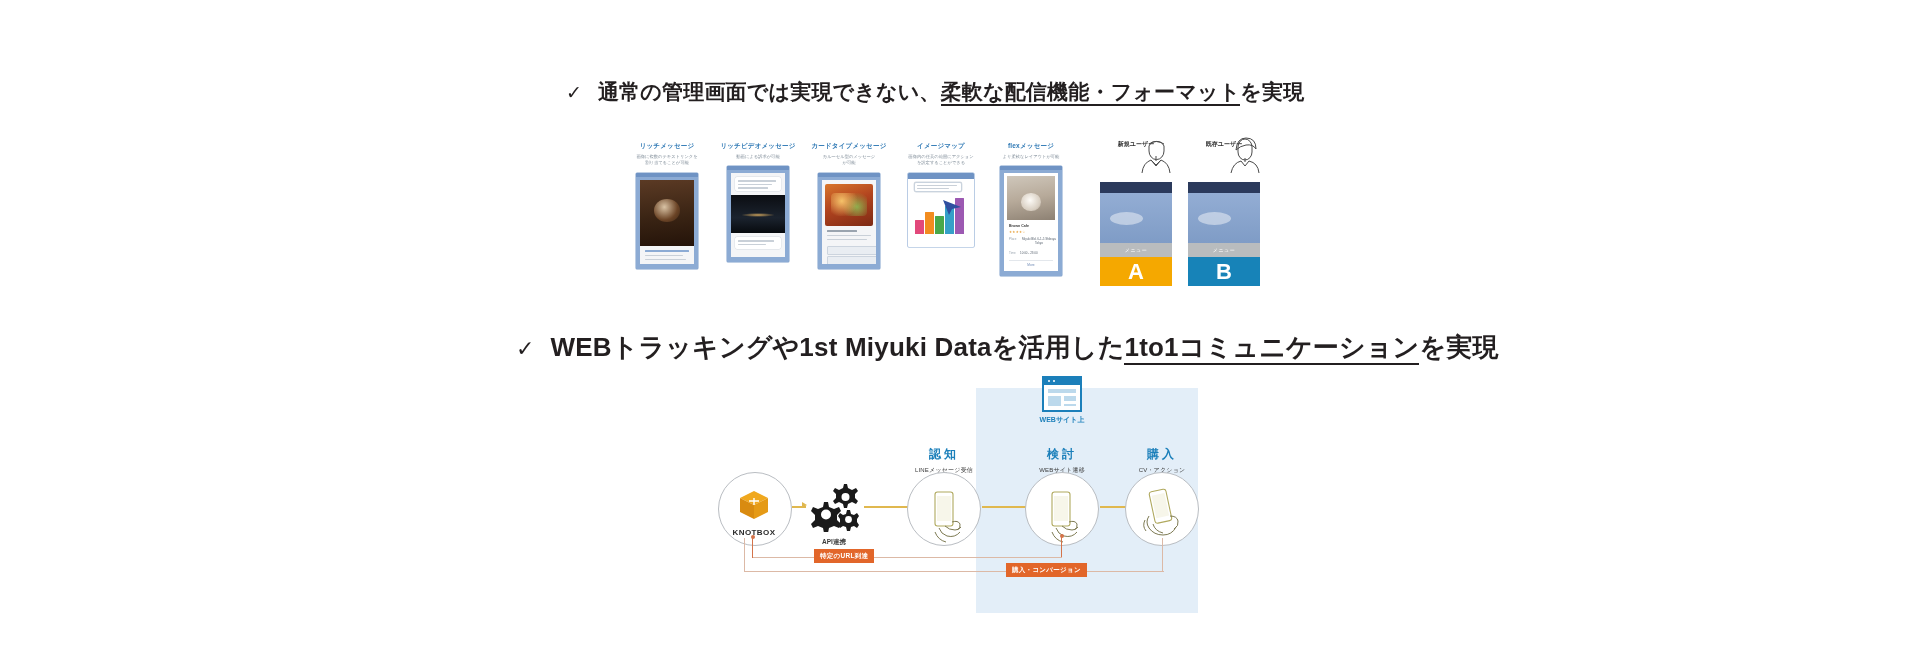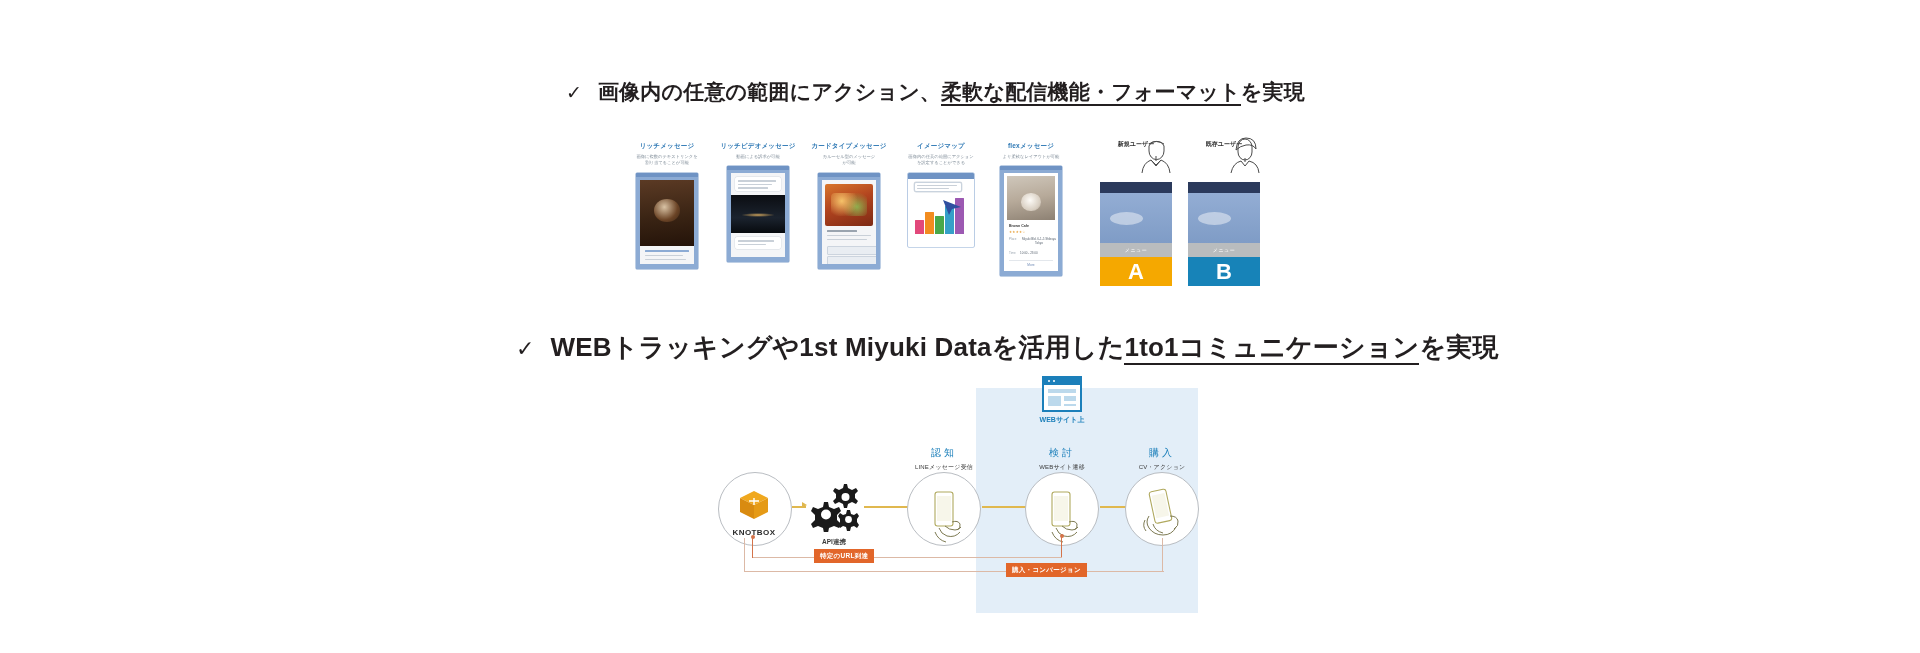--- a/index.html
+++ b/index.html
@@ -113,21 +113,21 @@
   }
   .web-icon .top{position:absolute;left:0;right:0;top:0;height:7px;background:#1b7fba;}
   .web-icon .dot{position:absolute;top:2px;width:2px;height:2px;border-radius:50%;background:#ffffff;}
   .web-icon .l1{position:absolute;left:4px;right:4px;top:11px;height:4px;background:#bcd9ec;}
   .web-icon .l2{position:absolute;left:4px;width:13px;top:18px;bottom:4px;background:#bcd9ec;}
   .web-icon .l3{position:absolute;left:20px;right:4px;top:18px;height:5px;background:#bcd9ec;}
   .web-icon .l4{position:absolute;left:20px;right:4px;top:26px;bottom:4px;background:#bcd9ec;}
   .web-caption{margin-top:3px;font-size:7px;font-weight:bold;color:#1b7fba;white-space:nowrap;}
 
   .node{position:absolute;top:58px;width:72px;text-align:center;}
-  .node-stage{font-size:10px;font-weight:normal;color:#1b7fba;letter-spacing:3px;white-space:nowrap;}
+  .node-stage{font-size:12px;font-weight:bold;color:#1b7fba;letter-spacing:3px;white-space:nowrap;}
   .node-sub{margin-top:3px;font-size:6px;color:#3a3a3a;white-space:nowrap;letter-spacing:.2px;}
   .circle{
     position:absolute;left:50%;transform:translateX(-50%);top:26px;
     width:72px;height:72px;border-radius:50%;border:.8px solid #b9bdc2;background:#ffffff;
   }
   .knot-circle{
     position:absolute;width:72px;height:72px;border-radius:50%;
     border:.8px solid #b9bdc2;background:#ffffff;left:0;top:84px;
   }
   .knot-label{position:absolute;left:0;width:72px;top:140px;text-align:center;
@@ -152,21 +152,21 @@
   }
   .hand-phone{position:absolute;left:50%;transform:translateX(-50%);top:40px;}
 </style>
 </head>
 <body>
 
 <div class="slide">
 
   <div class="headline" id="headline-1">
     <span class="check">✓</span>
-    <span class="hl-text"><span>画像内の任意の範囲にアクション、</span><span class="u">柔軟な配信機能・フォーマット</span><span>を実現</span></span>
+    <span class="hl-text"><span>通常の管理画面では実現できない、</span><span class="u">柔軟な配信機能・フォーマット</span><span>を実現</span></span>
   </div>
 
   <div id="formats">
 
     <div class="fmt-col" style="left:0;width:78px;">
       <div class="fmt-title">リッチメッセージ</div>
       <div class="fmt-desc">画像に複数のテキストリンクを
 割り当てることが可能</div>
       <div class="phone" style="width:62px;height:96px;">
         <div class="bar"></div>

